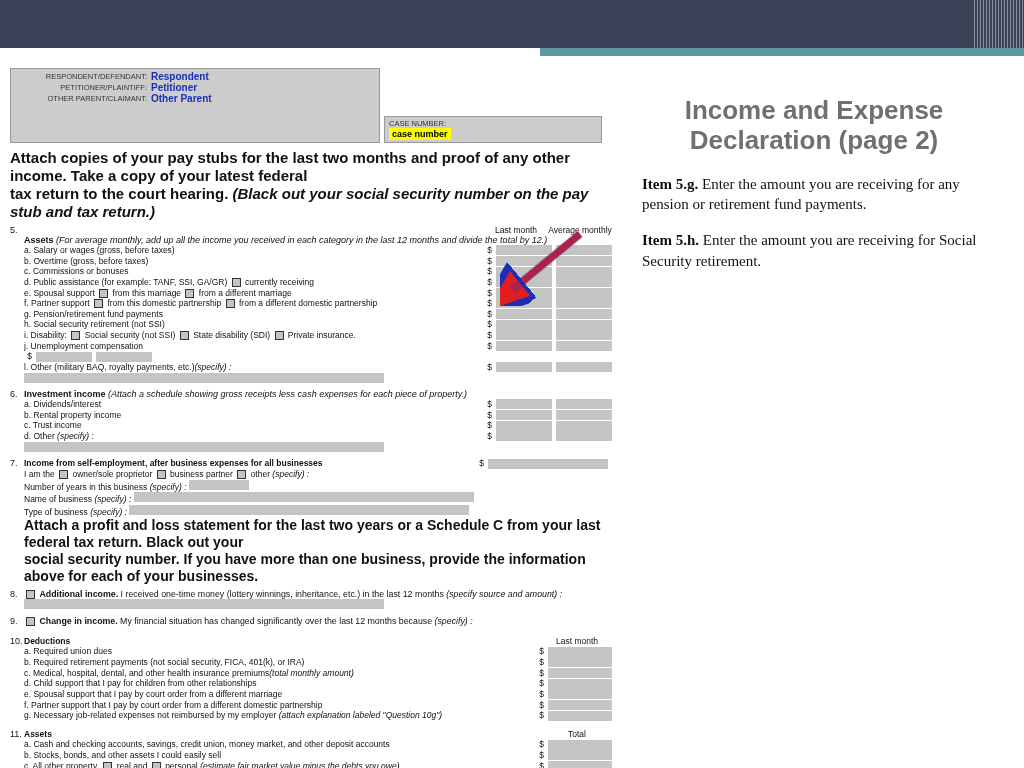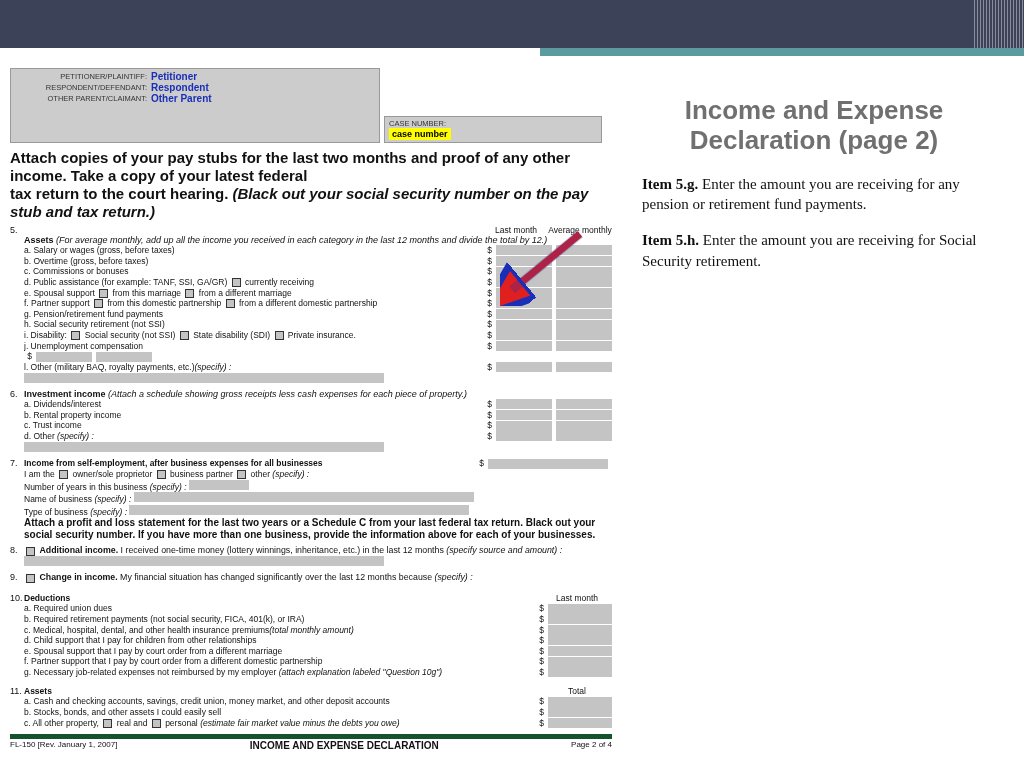--- a/index.html
+++ b/index.html
@@ -49,26 +49,26 @@
 <body>
 
 <div class="topbar"></div>
 <div class="tealstrip"></div>
 
 <div class="page">
   <div class="form" style="position:relative">
     <div class="caseheader">
       <div class="casebox left">
         <div class="caserow">
+            <span class="caselbl">RESPONDENT/DEFENDANT:</span>
+            <span class="casevalP">Respondent</span>
+          </div>
+        <div class="caserow">
             <span class="caselbl">PETITIONER/PLAINTIFF:</span>
             <span class="casevalP">Petitioner</span>
-          </div>
-        <div class="caserow">
-            <span class="caselbl">RESPONDENT/DEFENDANT:</span>
-            <span class="casevalP">Respondent</span>
           </div>
         <div class="caserow">
             <span class="caselbl">OTHER PARENT/CLAIMANT:</span>
             <span class="casevalP">Other Parent</span>
           </div>
       </div>
       <div class="casebox right">
         <div class="caselbl2">CASE NUMBER:</div>
         <span class="casenum">case number</span>
       </div>
@@ -212,21 +212,21 @@
           </div>
         <div class="item">
             <span class="lbl"><span>Number of years in this business </span><span class="ital">(specify) :</span> <span class="graybar" style="width:60px"></span></span>
           </div>
         <div class="item">
             <span class="lbl"><span>Name of business </span><span class="ital">(specify) :</span> <span class="graybar" style="width:340px"></span></span>
           </div>
         <div class="item">
             <span class="lbl"><span>Type of business </span><span class="ital">(specify) :</span> <span class="graybar" style="width:340px"></span></span>
           </div>
-        <div style="font-weight:bold;font-size:10px;line-height:1.2"><span>Attach a profit and loss statement for the last two years or a Schedule C from your last federal tax return. Black out your</span><br><span>social security number. If you have more than one business, provide the information above for each of your businesses.</span></div>
+        <div style="font-weight:bold;font-size:14px;line-height:1.2"><span>Attach a profit and loss statement for the last two years or a Schedule C from your last federal tax return. Black out your</span><br><span>social security number. If you have more than one business, provide the information above for each of your businesses.</span></div>
       </div>
     </div>
 
     <div class="secrow">
       <div class="secnum">8.</div>
       <div class="secbody">
         <div style="font-size:8.8px;line-height:1.2"><span class="chk"></span> <span class="sechead">Additional income.</span><span> I received one-time money (lottery winnings, inheritance, etc.) in the last 12 months </span><span class="ital">(specify source and amount) :</span> <span class="graybar" style="width:360px"></span></div>
       </div>
     </div>
 

